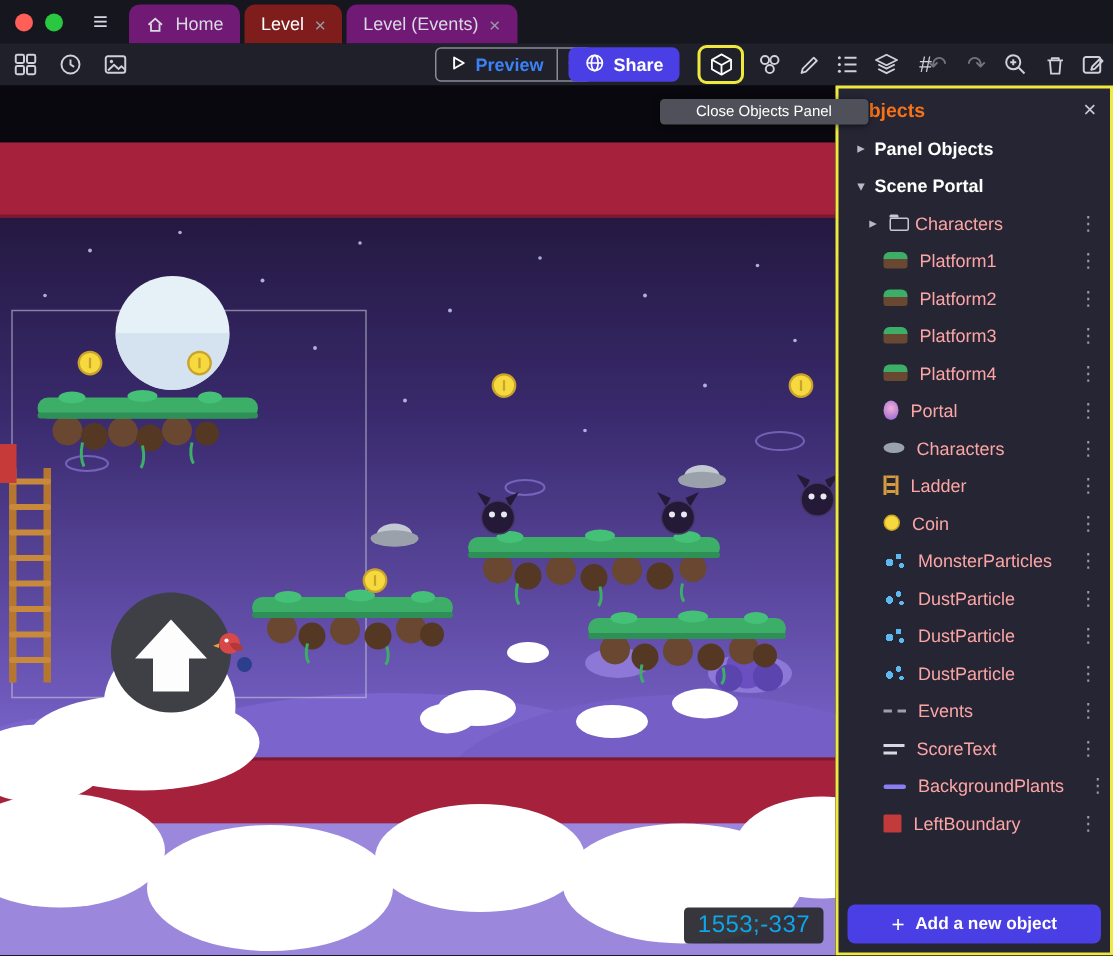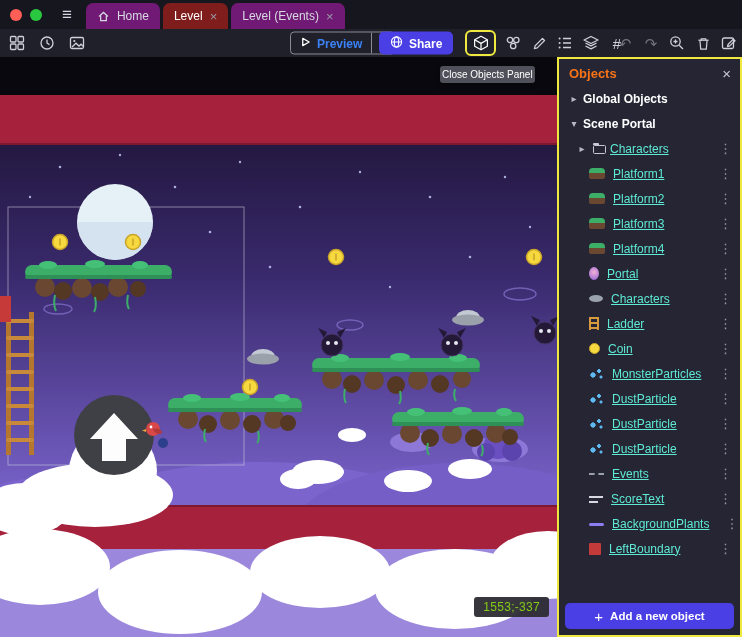--- a/index.html
+++ b/index.html
@@ -62,30 +62,30 @@
     border-radius:6px; display:flex; align-items:center; justify-content:center; color:#fff;
   }
 
   .tb-mid { left:504px; display:flex; gap:8px; align-items:center; }
   .tb-right { left:616px; display:flex; gap:8px; align-items:center; }
 
   
   .tooltip {
     position:absolute; left:440px; top:66px; z-index:40;
     background:var(--tooltip-bg,#50505a); color:#fff; font-size:10px;
-    padding:3px 2px; border-radius:3px; box-shadow:0 1px 4px rgba(0,0,0,.5);
+    padding:3px 24px; border-radius:3px; box-shadow:0 1px 4px rgba(0,0,0,.5);
     white-space:nowrap;
   }
 
   
   .canvas-wrap { position:absolute; top:57px; left:0; width:557px; height:580px; background:#08080e; }
   .canvas-wrap svg.scene { display:block; }
   .coords-badge {
-    position:absolute; right:8px; bottom:20px;
-    background:rgba(43,43,50,.95); color:#84cc16; font-size:12px;
+    position:absolute; right:8px; bottom:8px;
+    background:rgba(43,43,50,.95); color:#0ea5e9; font-size:16px;
     padding:3px 9px; border-radius:3px; letter-spacing:.3px;
   }
 
   
   .panel {
     position:absolute; top:57px; left:557px; right:0; bottom:0;
     background:var(--panel-bg,#252534); border:2px solid var(--highlight,#efe93f);
     display:flex; flex-direction:column; overflow:hidden;
   }
   .panel-header { display:flex; align-items:center; padding:7px 9px 5px 10px; }
@@ -102,21 +102,21 @@
   }
   .search-box input::placeholder { color:#8a8a98; }
 
   .tree { flex:1; overflow:hidden; }
   .row { height:25px; display:flex; align-items:center; font-size:12px; }
   .row .tri { width:14px; text-align:center; color:#b9b9c6; font-size:10px; flex:none; }
   .row.section { padding-left:8px; }
   .row.section .lbl { font-weight:bold; color:#fff; margin-left:2px; }
   .row.item { padding-left:30px; gap:8px; }
   .row.item.with-tri { padding-left:16px; gap:4px; }
-  .row.item .lbl { color:#5eead4;text-decoration:underline; }
+  .row.item .lbl { color:#fca5a5; }
   .kebab { margin-left:auto; padding:0 8px; color:#9a9aa8; font-size:13px; line-height:1; }
 
   
   .oi { flex:none; display:inline-block; }
   .oi-folder { width:13px; height:9px; border:1.4px solid #c8c8d4; border-radius:1.5px; position:relative; margin-top:2px; }
   .oi-folder::before { content:""; position:absolute; top:-3.4px; left:-1px; width:6px; height:2.4px; background:#c8c8d4; border-radius:1px 1px 0 0; }
   .oi-platform { width:16px; height:11px; border-radius:4px 4px 2px 2px;
     background:linear-gradient(#3cae68 0 45%, #6a4730 45% 100%); }
   .oi-portal { width:10px; height:13px; border-radius:50%;
     background:radial-gradient(circle at 50% 40%, #f2b0d4, #8f5fd8); }
@@ -536,21 +536,21 @@
 <div class="panel">
   <div class="panel-header">
     <span class="panel-title">Objects</span>
     <button class="panel-close">×</button>
   </div>
 
 
   <div class="tree">
     <div class="row section">
       <span class="tri">▸</span>
-      <span class="lbl">Global Objects</span>
+      <span class="lbl">Panel Objects</span>
     </div>
     <div class="row section">
       <span class="tri">▾</span>
       <span class="lbl">Scene Portal</span>
     </div>
 
     <div class="row item with-tri">
       <span class="tri">▸</span>
       <span class="oi oi-folder"></span>
       <span class="lbl">Characters</span>

